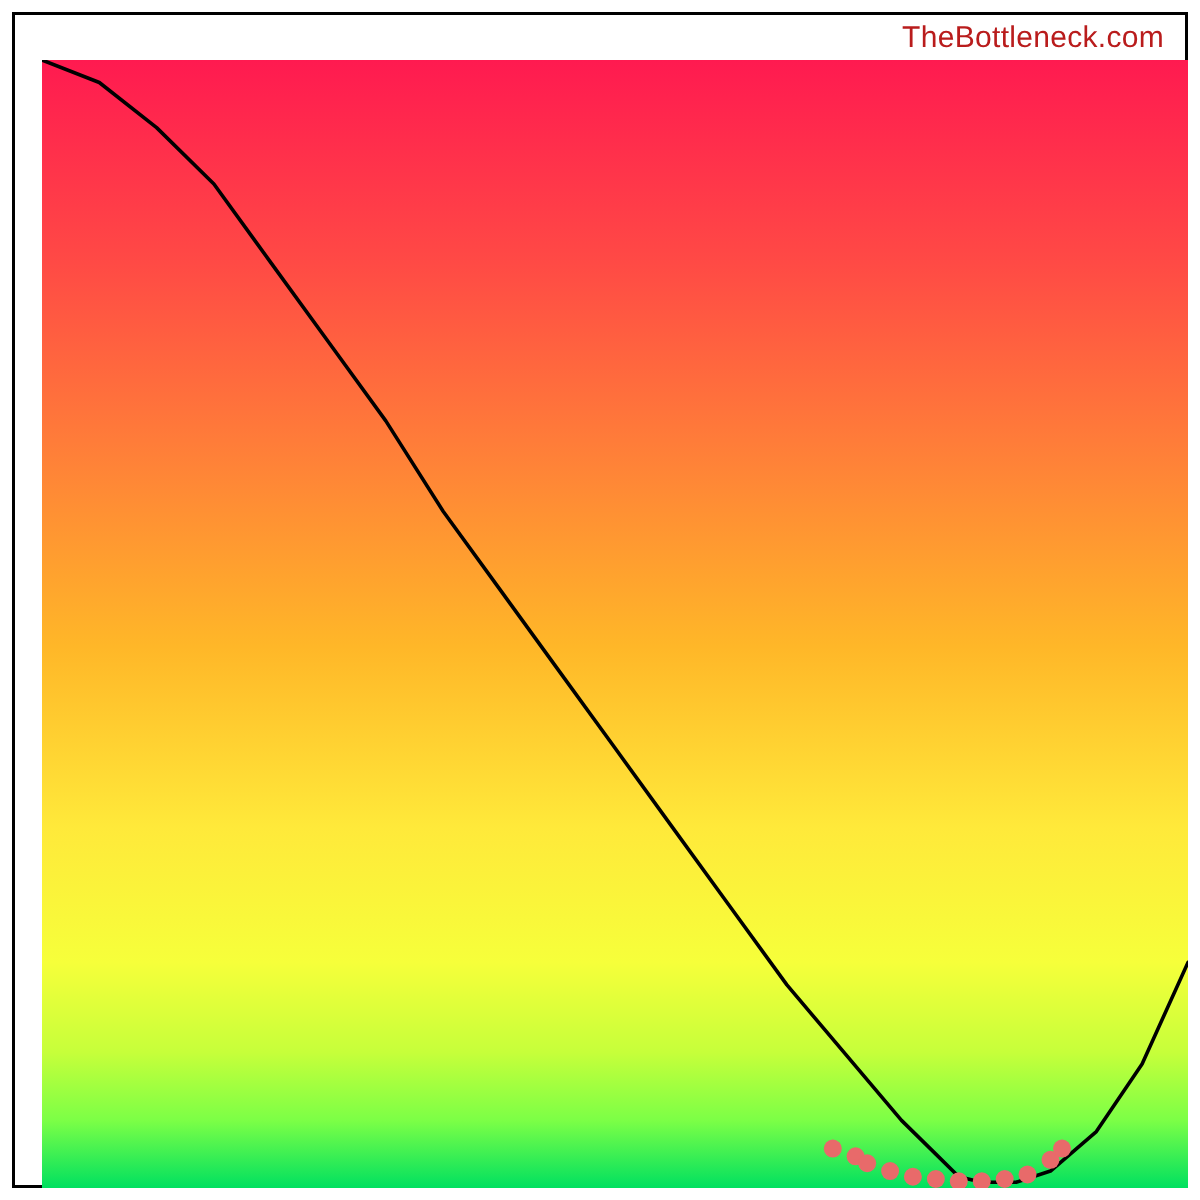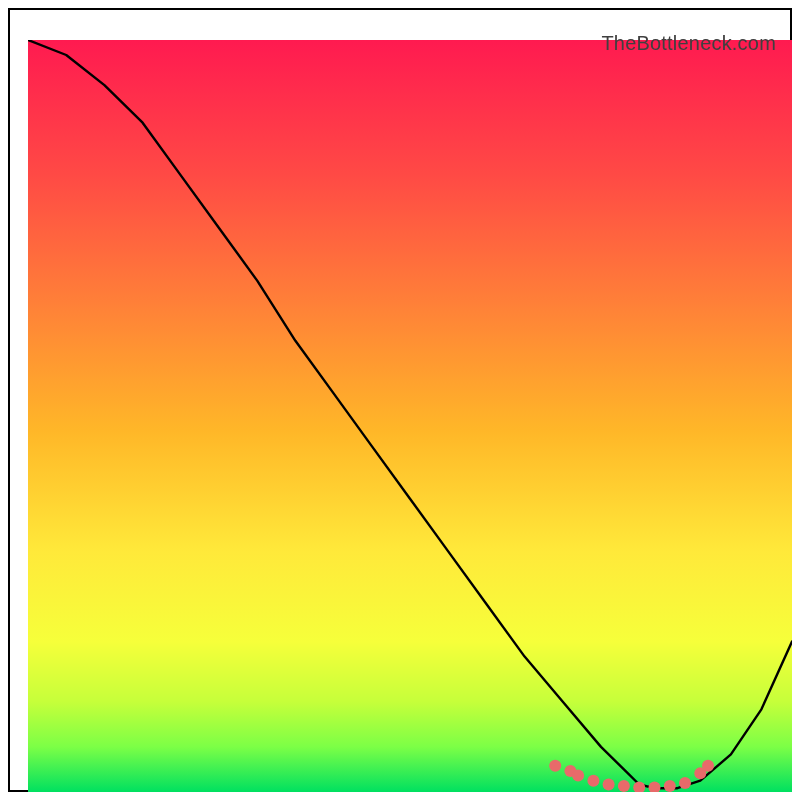--- a/index.html
+++ b/index.html
@@ -23,24 +23,24 @@
   }
   .plot {
     position: absolute;
     left: 18px;
     top: 30px;
     width: 764px;
     height: 752px;
   }
   .watermark {
     position: absolute;
-    top: 22px;
+    top: 4px;
     right: 14px;
     font-size: 20px;
-    color: #404040;
+    color: #b91c1c;
     font-weight: 400;
     letter-spacing: 0.2px;
     user-select: none;
   }
   svg { display: block; }
 </style>
 </head>
 <body>
 
 <div class="frame">

